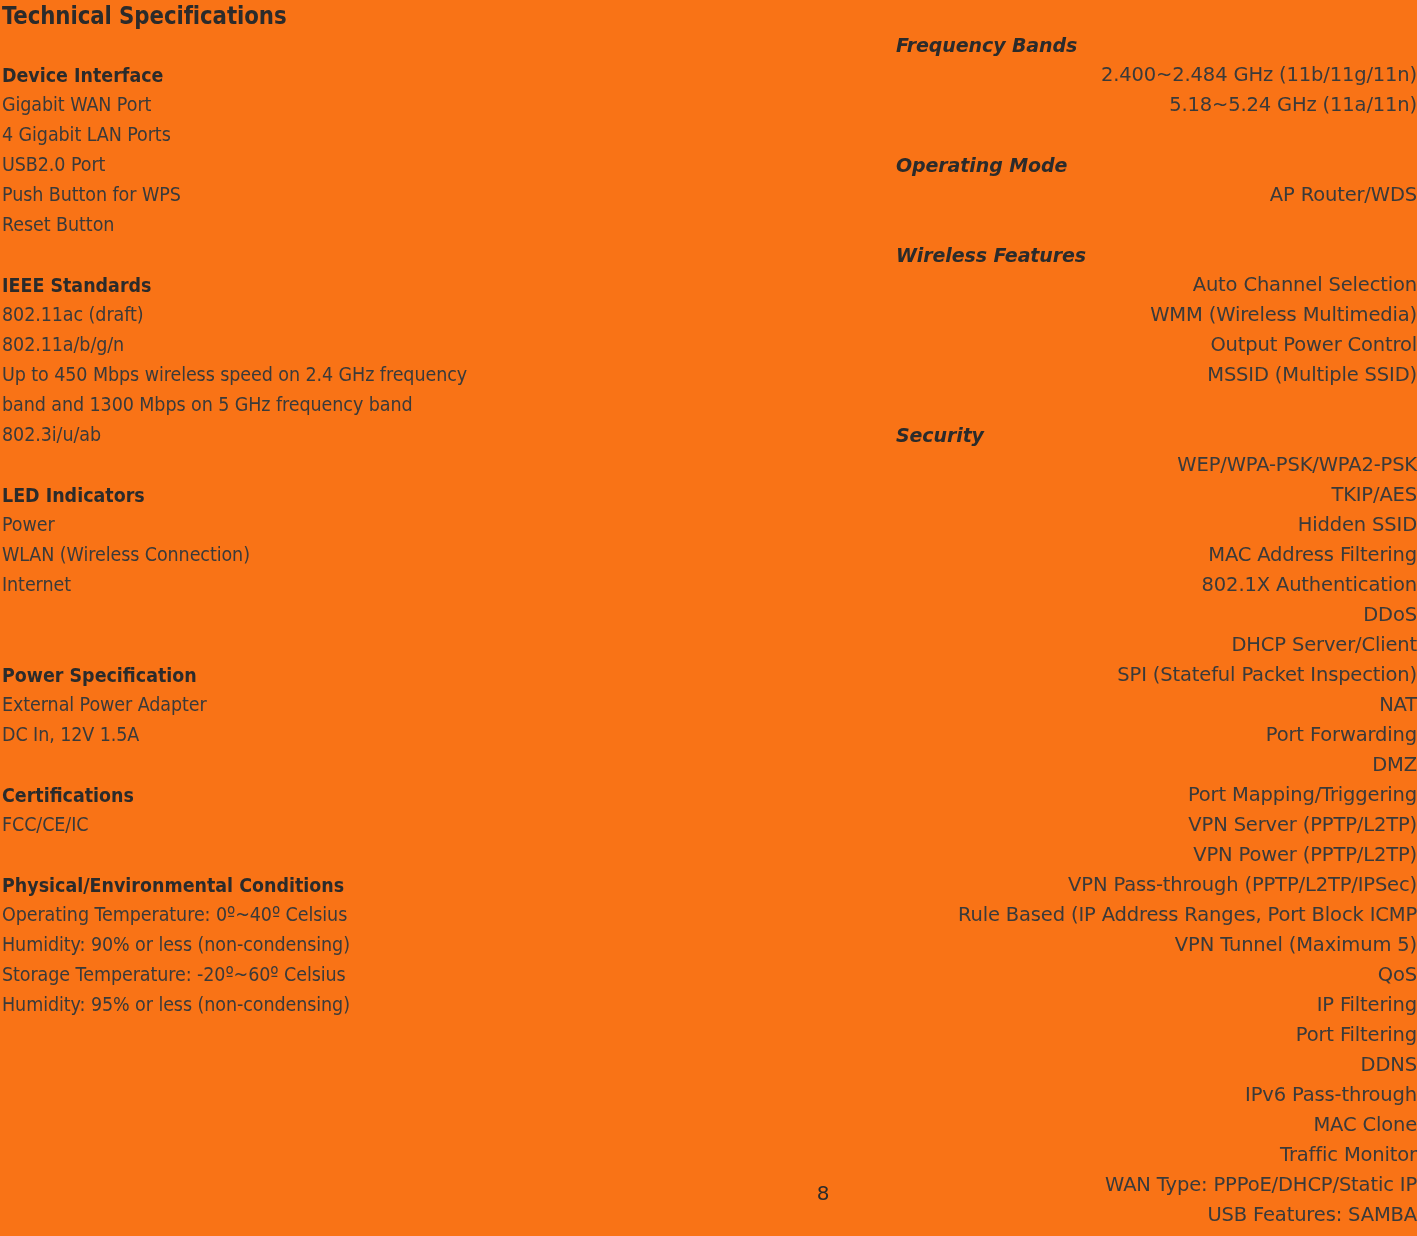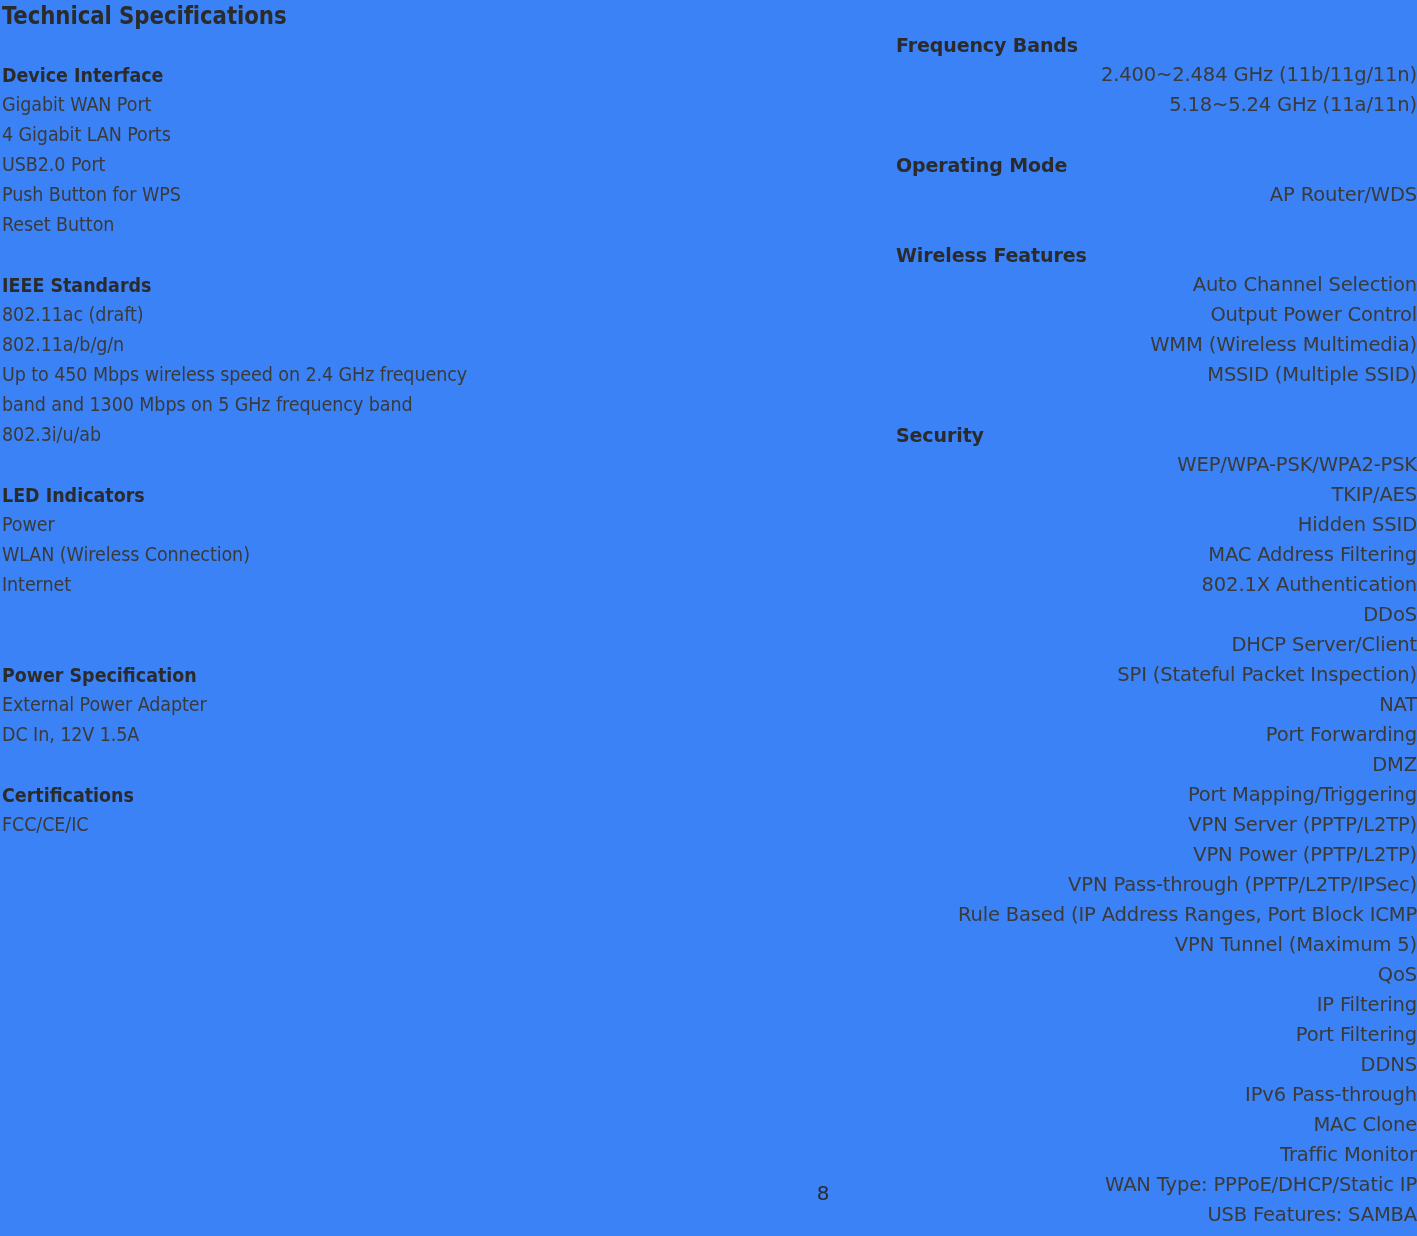--- a/index.html
+++ b/index.html
@@ -14,21 +14,21 @@
     overflow: hidden;
     font-family: "DejaVu Sans", sans-serif;
     color: #2d2d2d;
     position: relative;
   }
 
   .page {
     position: relative;
     width: 1417px;
     height: 1236px;
-    background: #3b82f6;
+    background: #f97316;
     overflow: hidden;
   }
 
   
   .col {
     position: absolute;
     top: 0;
   }
   .col-left {
     left: 2px;
@@ -78,20 +78,21 @@
     transform: scaleX(0.9);
     transform-origin: left center;
     letter-spacing: -0.1px;
   }
   .col-right .spec-line {
     letter-spacing: -0.15px;
     text-align: right;
   }
   .col-right .section-heading {
     letter-spacing: -0.1px;
+    font-style: italic;
   }
 
   
   .page-number {
     position: absolute;
     left: 808px;
     top: 1178px;
     font-size: 20px;
     line-height: 30px;
     color: #2b2b2b;
@@ -141,42 +142,49 @@
           <div class="section-heading">Power Specification</div>
           <div class="spec-line">External Power Adapter</div>
           <div class="spec-line">DC In, 12V 1.5A</div>
         </div>
         <div class="spacer-line"></div>
         <div class="section">
           <div class="section-heading">Certifications</div>
           <div class="spec-line">FCC/CE/IC</div>
         </div>
         <div class="spacer-line"></div>
+        <div class="section">
+          <div class="section-heading">Physical/Environmental Conditions</div>
+          <div class="spec-line">Operating Temperature: 0º~40º Celsius</div>
+          <div class="spec-line">Humidity: 90% or less (non-condensing)</div>
+          <div class="spec-line">Storage Temperature: -20º~60º Celsius</div>
+          <div class="spec-line">Humidity: 95% or less (non-condensing)</div>
+        </div>
       </div>
   </div>
 
   <div class="col col-right clip-right">
     <div class="spacer-line"></div>
     <div id="right-sections">
         <div class="section">
           <div class="section-heading">Frequency Bands</div>
           <div class="spec-line">2.400~2.484 GHz (11b/11g/11n)</div>
           <div class="spec-line">5.18~5.24 GHz (11a/11n)</div>
         </div>
         <div class="spacer-line"></div>
         <div class="section">
           <div class="section-heading">Operating Mode</div>
           <div class="spec-line">AP Router/WDS</div>
         </div>
         <div class="spacer-line"></div>
         <div class="section">
           <div class="section-heading">Wireless Features</div>
           <div class="spec-line">Auto Channel Selection</div>
+          <div class="spec-line">WMM (Wireless Multimedia)</div>
           <div class="spec-line">Output Power Control</div>
-          <div class="spec-line">WMM (Wireless Multimedia)</div>
           <div class="spec-line">MSSID (Multiple SSID)</div>
         </div>
         <div class="spacer-line"></div>
         <div class="section">
           <div class="section-heading">Security</div>
           <div class="spec-line">WEP/WPA-PSK/WPA2-PSK</div>
           <div class="spec-line">TKIP/AES</div>
           <div class="spec-line">Hidden SSID</div>
           <div class="spec-line">MAC Address Filtering</div>
           <div class="spec-line">802.1X Authentication</div>

